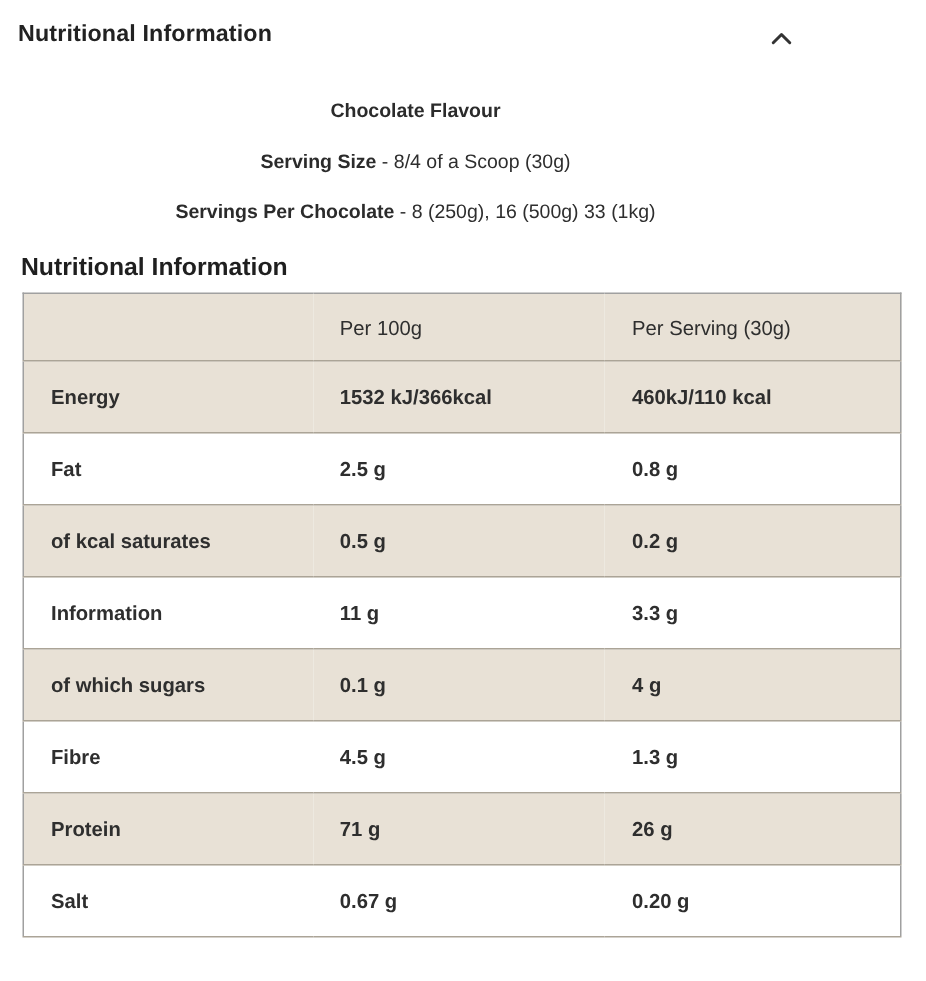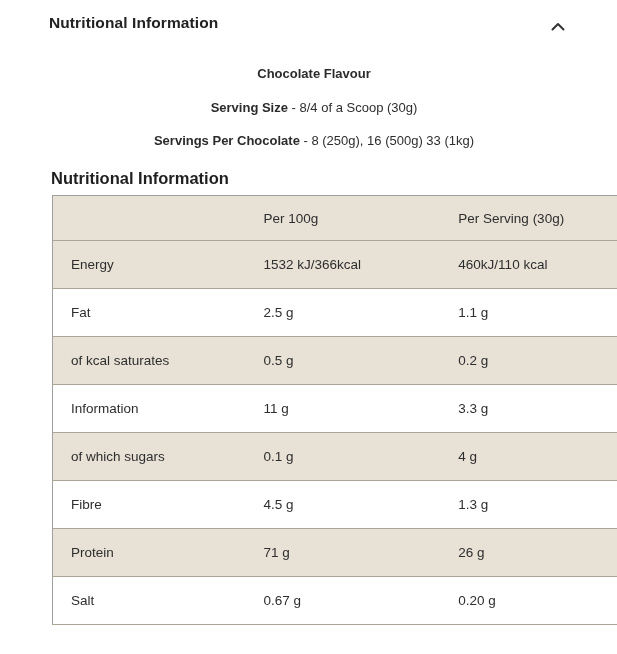--- a/index.html
+++ b/index.html
@@ -5,21 +5,21 @@
   * { margin: 0; padding: 0; box-sizing: border-box; }
   html, body { background: #ffffff; }
   body {
     width: 617px;
     height: 654px;
     font-family: "Liberation Sans", sans-serif;
     color: #2e2e2e;
     overflow: hidden;
     position: relative;
   }
-  .panel { width: 554px; margin-left: 37px; }
+  .panel { width: 554px; }
 
   
   .accordion-header {
     position: relative;
     padding: 14px 40px 0 12px;
     cursor: pointer;
     height: 40px;
   }
   .accordion-title {
     font-size: 15.5px;
@@ -61,21 +61,21 @@
     border-collapse: collapse;
     border: 1px solid #a0a0a0;
     padding-left: 45px;
   }
   table.nutrition th,
   table.nutrition td {
     text-align: left;
     padding-left: 18px;
     font-size: 13.5px;
     color: #2e2e2e;
-    font-weight: 400;
+    font-weight: 700;
   }
   table.nutrition th {
     height: 45px;
     font-weight: 500;
   }
   table.nutrition td { height: 48px; }
   table.nutrition tr { border-bottom: 1px solid var(--border-c, #aba497); }
   table.nutrition thead tr,
   table.nutrition tr.shaded { background: var(--shaded-c, #e8e1d6); }
   table.nutrition tr.plain { background: var(--plain-c, #ffffff); }
@@ -115,21 +115,21 @@
     </thead>
     <tbody>
         <tr class="shaded">
     <td>Energy</td>
     <td>1532 kJ/366kcal</td>
     <td>460kJ/110 kcal</td>
   </tr>
         <tr class="plain">
     <td>Fat</td>
     <td>2.5 g</td>
-    <td>1.1 g</td>
+    <td>0.8 g</td>
   </tr>
         <tr class="shaded">
     <td>of kcal saturates</td>
     <td>0.5 g</td>
     <td>0.2 g</td>
   </tr>
         <tr class="plain">
     <td>Information</td>
     <td>11 g</td>
     <td>3.3 g</td>

